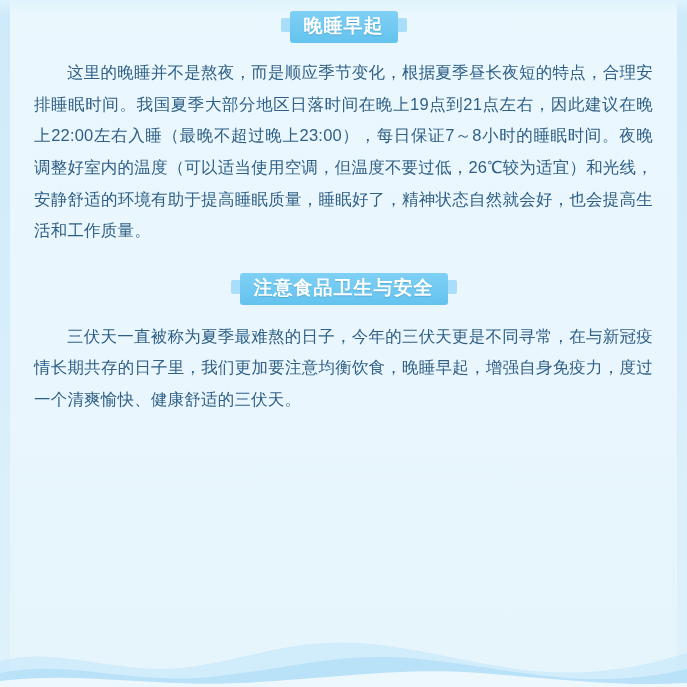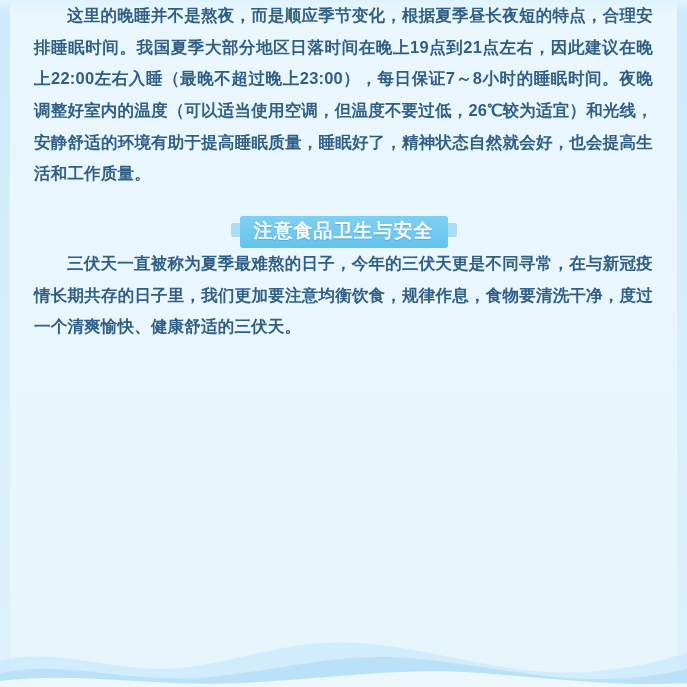--- a/index.html
+++ b/index.html
@@ -39,21 +39,21 @@
     padding: 0 34px;
     z-index: 3;
   }
   .heading-wrap {
     text-align: center;
     margin-top: 11px;
     margin-bottom: 14px;
   }
   .heading-wrap.second {
     margin-top: 26px;
-    margin-bottom: 0;
+    margin-bottom: 16px;
   }
   .heading {
     display: inline-block;
     position: relative;
     font-size: 19px;
     font-weight: bold;
     color: #ffffff;
     letter-spacing: 1px;
     padding: 5px 14px 6px 14px;
     line-height: 1.1;
@@ -83,21 +83,20 @@
   }
   p.para {
     margin: 0 0 0 0;
     font-size: 16.5px;
     line-height: 1.92;
     color: #2f5f86;
     text-align: justify;
     text-justify: inter-ideograph;
     text-indent: 2em;
     letter-spacing: 0.2px;
-    font-weight: bold;
   }
   p.para + p.para {
     margin-top: 0px;
   }
   .wave {
     position: absolute;
     left: 0;
     right: 0;
     bottom: 0;
     height: 60px;
@@ -115,29 +114,32 @@
 </head>
 <body>
 
 <div class="page">
   <div class="top-deco"></div>
   <div class="edge-left"></div>
   <div class="edge-right"></div>
 
   <div class="content">
 
+    <div class="heading-wrap">
+      <span class="heading">晚睡早起</span>
+    </div>
 
     <p class="para">这里的晚睡并不是熬夜，而是顺应季节变化，根据夏季昼长夜短的特点，合理安排睡眠时间。我国夏季大部分地区日落时间在晚上19点到21点左右，因此建议在晚上22:00左右入睡（最晚不超过晚上23:00），每日保证7～8小时的睡眠时间。夜晚调整好室内的温度（可以适当使用空调，但温度不要过低，26℃较为适宜）和光线，安静舒适的环境有助于提高睡眠质量，睡眠好了，精神状态自然就会好，也会提高生活和工作质量。</p>
 
     <div class="heading-wrap second">
       <span class="heading">注意食品卫生与安全</span>
     </div>
 
 
-    <p class="para">三伏天一直被称为夏季最难熬的日子，今年的三伏天更是不同寻常，在与新冠疫情长期共存的日子里，我们更加要注意均衡饮食，规律作息，食物要清洗干净，度过一个清爽愉快、健康舒适的三伏天。</p>
+    <p class="para">三伏天一直被称为夏季最难熬的日子，今年的三伏天更是不同寻常，在与新冠疫情长期共存的日子里，我们更加要注意均衡饮食，晚睡早起，增强自身免疫力，度过一个清爽愉快、健康舒适的三伏天。</p>
 
   </div>
 
   <svg class="wave" viewBox="0 0 687 60" preserveAspectRatio="none">
     <path d="M0,34 C60,18 120,50 190,40 C260,30 300,8 380,18 C460,28 520,52 600,44 C650,39 670,30 687,26 L687,60 L0,60 Z" fill="#cdeafa" opacity="0.85"></path>
     <path d="M0,46 C70,32 130,58 210,50 C290,42 340,24 420,32 C500,40 560,58 640,50 C665,47 678,44 687,42 L687,60 L0,60 Z" fill="#b6e1f7" opacity="0.9"></path>
     <path d="M0,54 C80,44 150,60 240,56 C330,52 400,40 480,46 C560,52 620,60 687,56 L687,60 L0,60 Z" fill="#ffffff" opacity="0.75"></path>
   </svg>
 </div>
 

